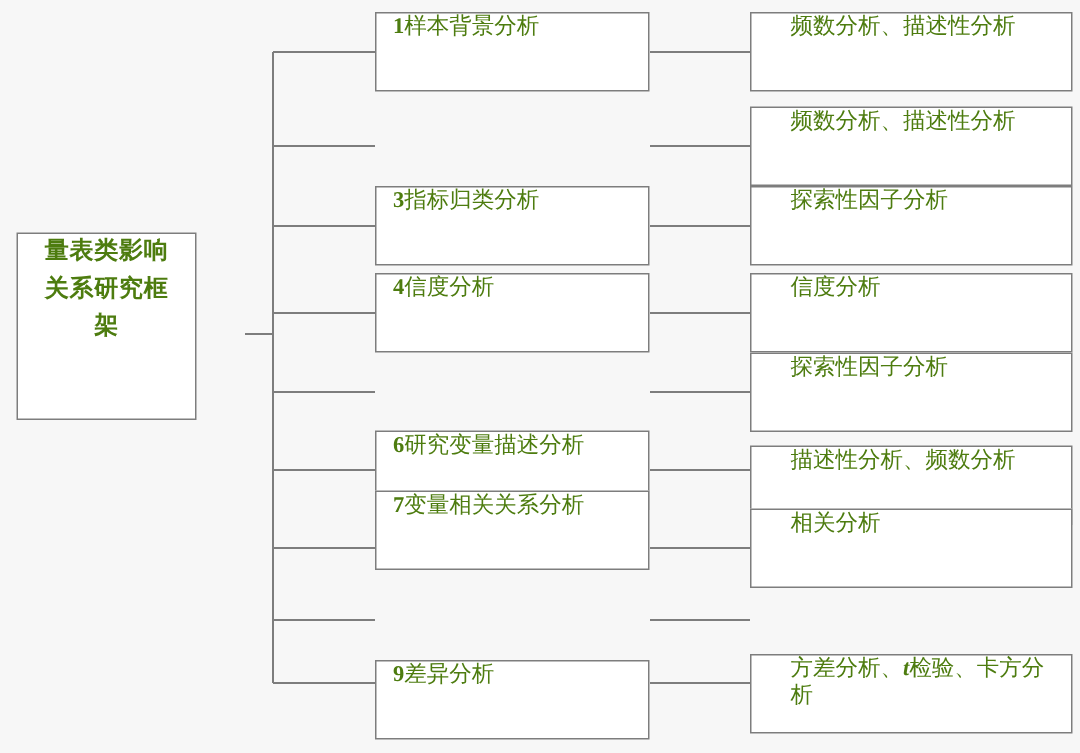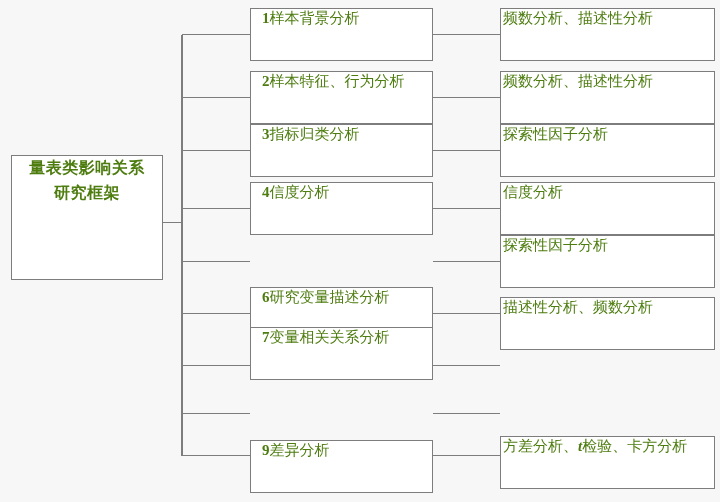--- a/index.html
+++ b/index.html
@@ -37,21 +37,21 @@
     border: 1.2px solid #7d7d7d;
     display: flex;
     align-items: flex-start;
     color: #4d7c0f;
   }
 
   
   #root-node {
     left: 11px;
     top: 155px;
-    width: 152px;
+    width: 120px;
     height: 125px;
     justify-content: center;
     text-align: center;
     padding: 0 10px;
   }
   #root-node .label {
     font-size: 16px;
     font-weight: bold;
     line-height: 1.55;
     letter-spacing: 0.5px;
@@ -70,21 +70,21 @@
   }
   .stage-node .label .num {
     font-weight: bold;
   }
 
   
   .method-node {
     left: 500px;
     width: 215px;
     height: 53px;
-    padding-left: 2px;
+    padding-left: 26px;
     padding-right: 6px;
   }
   .method-node .label {
     font-size: 15px;
     line-height: 1.2;
   }
   .method-node .label em {
     font-style: italic;
     font-weight: bold;
   }
@@ -123,23 +123,20 @@
     </g>
   </svg>
 
   <div class="node" id="root-node">
     <span class="label">量表类影响关系研究框架</span>
   </div>
 
   <div class="node stage-node" style="top:8px">
     <span class="label"><span class="num">1</span><span>样本背景分析</span></span>
   </div>
-  <div class="node stage-node" style="top:71px">
-    <span class="label"><span class="num">2</span><span>样本特征、行为分析</span></span>
-  </div>
   <div class="node stage-node" style="top:124px">
     <span class="label"><span class="num">3</span><span>指标归类分析</span></span>
   </div>
   <div class="node stage-node" style="top:182px">
     <span class="label"><span class="num">4</span><span>信度分析</span></span>
   </div>
   <div class="node stage-node" style="top:287px">
     <span class="label"><span class="num">6</span><span>研究变量描述分析</span></span>
   </div>
   <div class="node stage-node" style="top:327px">
@@ -160,17 +157,20 @@
   </div>
   <div class="node method-node" style="top:182px">
     <span class="label">信度分析</span>
   </div>
   <div class="node method-node" style="top:235px">
     <span class="label">探索性因子分析</span>
   </div>
   <div class="node method-node" style="top:297px">
     <span class="label">描述性分析、频数分析</span>
   </div>
+  <div class="node method-node" style="top:339px">
+    <span class="label">相关分析</span>
+  </div>
   <div class="node method-node" style="top:436px">
     <span class="label">方差分析、<em>t</em>检验、卡方分析</span>
   </div>
 
 </div>
 
 </body></html>

